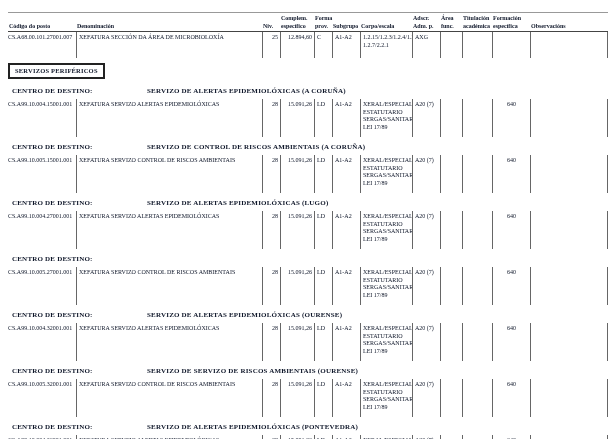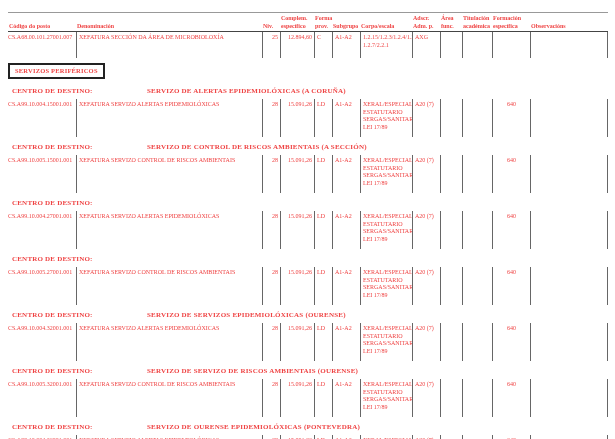--- a/index.html
+++ b/index.html
@@ -4,21 +4,21 @@
 <style>
   html,body{margin:0;padding:0;background:#e8e8e8;}
   .page{
     position:relative;
     width:615px;height:439px;
     margin:0 auto;
     background:#ffffff;
     box-sizing:border-box;
     padding:12px 7px 0 8px;
     font-family:"Liberation Serif","DejaVu Serif",serif;
-    color:#ef4444;
+    color:#0f172a;
     overflow:hidden;
   }
   .grid{
     display:grid;
     grid-template-columns:68px 186px 18px 34px 18px 28px 52px 28px 22px 30px 38px 78px;
     width:600px;
   }
   
   .thead{
     border-top:1px solid #999;
@@ -152,21 +152,21 @@
         <div class="tc"></div>
         <div class="tc"></div>
         <div class="tc ctr">640</div>
         <div class="tc"></div>
       </div>
     </section>
 
     <section>
       <div class="sec-head">
         <span class="centro">CENTRO DE DESTINO:</span>
-        <span class="sec-title">SERVIZO DE CONTROL DE RISCOS AMBIENTAIS (A SECCIÓN)</span>
+        <span class="sec-title">SERVIZO DE CONTROL DE RISCOS AMBIENTAIS (A CORUÑA)</span>
       </div>
       <div class="grid trow sec-row">
         <div class="tc">CS.A99.10.005.15001.001</div>
         <div class="tc">XEFATURA SERVIZO CONTROL DE RISCOS AMBIENTAIS</div>
         <div class="tc num">28</div>
         <div class="tc num">15.091,26</div>
         <div class="tc">LD</div>
         <div class="tc">A1-A2</div>
         <div class="tc">XERAL/ESPECIAL/
 ESTATUTARIO
@@ -176,20 +176,21 @@
         <div class="tc"></div>
         <div class="tc"></div>
         <div class="tc ctr">640</div>
         <div class="tc"></div>
       </div>
     </section>
 
     <section>
       <div class="sec-head">
         <span class="centro">CENTRO DE DESTINO:</span>
+        <span class="sec-title">SERVIZO DE ALERTAS EPIDEMIOLÓXICAS (LUGO)</span>
       </div>
       <div class="grid trow sec-row">
         <div class="tc">CS.A99.10.004.27001.001</div>
         <div class="tc">XEFATURA SERVIZO ALERTAS EPIDEMIOLÓXICAS</div>
         <div class="tc num">28</div>
         <div class="tc num">15.091,26</div>
         <div class="tc">LD</div>
         <div class="tc">A1-A2</div>
         <div class="tc">XERAL/ESPECIAL/
 ESTATUTARIO
@@ -222,21 +223,21 @@
         <div class="tc"></div>
         <div class="tc"></div>
         <div class="tc ctr">640</div>
         <div class="tc"></div>
       </div>
     </section>
 
     <section>
       <div class="sec-head">
         <span class="centro">CENTRO DE DESTINO:</span>
-        <span class="sec-title">SERVIZO DE SERVIZOS EPIDEMIOLÓXICAS (OURENSE)</span>
+        <span class="sec-title">SERVIZO DE ALERTAS EPIDEMIOLÓXICAS (OURENSE)</span>
       </div>
       <div class="grid trow sec-row">
         <div class="tc">CS.A99.10.004.32001.001</div>
         <div class="tc">XEFATURA SERVIZO ALERTAS EPIDEMIOLÓXICAS</div>
         <div class="tc num">28</div>
         <div class="tc num">15.091,26</div>
         <div class="tc">LD</div>
         <div class="tc">A1-A2</div>
         <div class="tc">XERAL/ESPECIAL/
 ESTATUTARIO
@@ -270,21 +271,21 @@
         <div class="tc"></div>
         <div class="tc"></div>
         <div class="tc ctr">640</div>
         <div class="tc"></div>
       </div>
     </section>
 
     <section>
       <div class="sec-head">
         <span class="centro">CENTRO DE DESTINO:</span>
-        <span class="sec-title">SERVIZO DE OURENSE EPIDEMIOLÓXICAS (PONTEVEDRA)</span>
+        <span class="sec-title">SERVIZO DE ALERTAS EPIDEMIOLÓXICAS (PONTEVEDRA)</span>
       </div>
       <div class="grid trow sec-row">
         <div class="tc">CS.A99.10.004.36001.001</div>
         <div class="tc">XEFATURA SERVIZO ALERTAS EPIDEMIOLÓXICAS</div>
         <div class="tc num">28</div>
         <div class="tc num">15.091,26</div>
         <div class="tc">LD</div>
         <div class="tc">A1-A2</div>
         <div class="tc">XERAL/ESPECIAL/
 ESTATUTARIO

